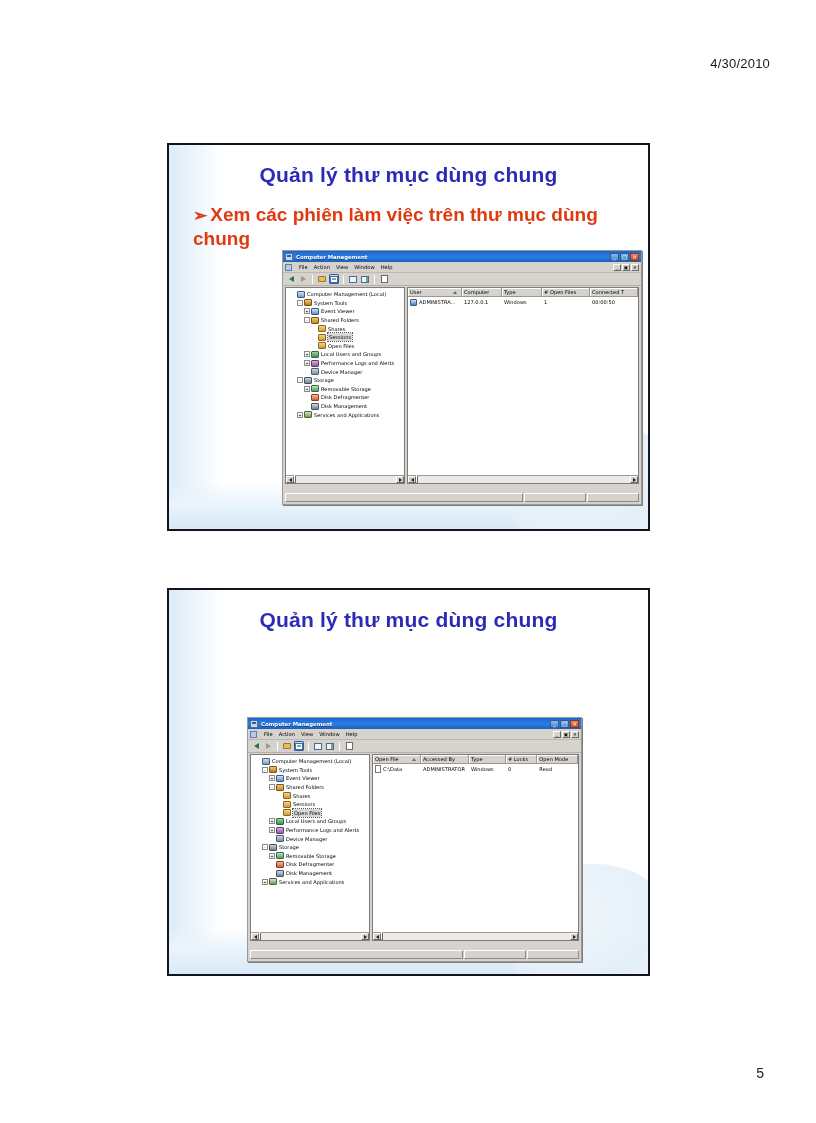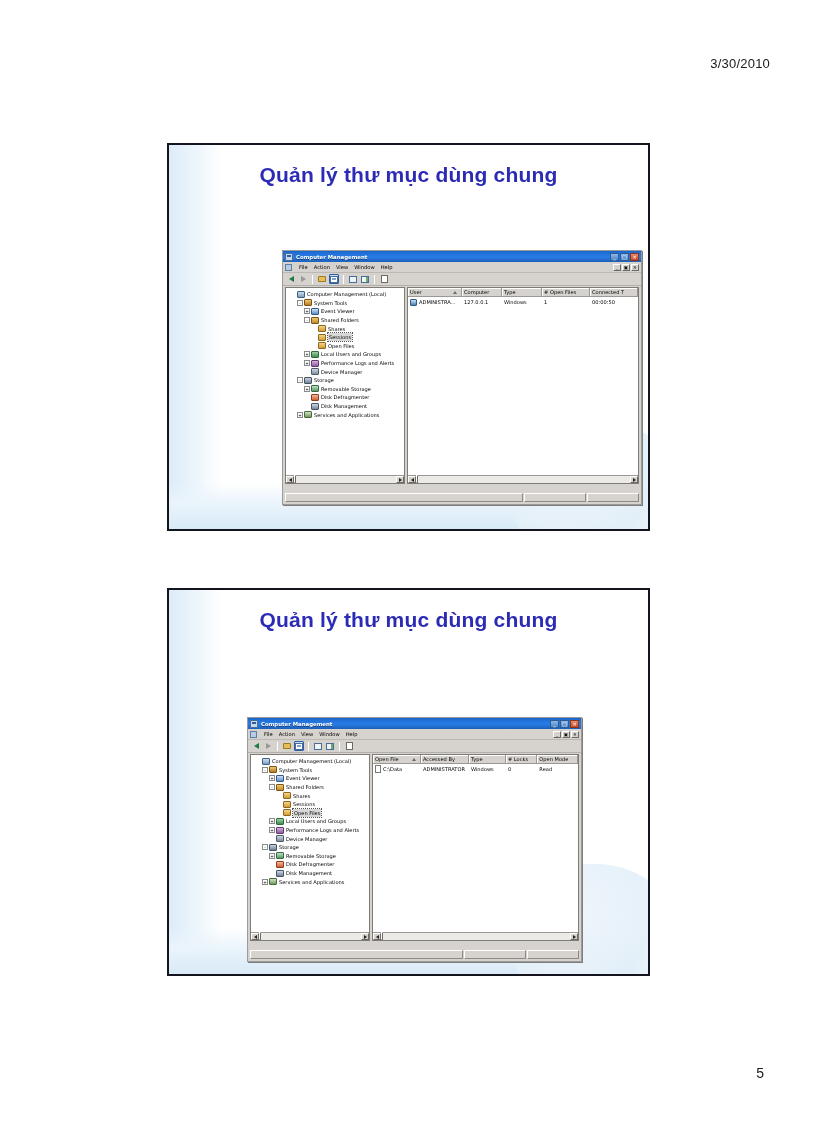--- a/index.html
+++ b/index.html
@@ -232,30 +232,33 @@
     background:#d6d3ce; border:1px solid #fff;
     border-right-color:#8d8a85; border-bottom-color:#8d8a85;
   }
   .sb-panel.grow { flex:1; }
   .sb-panel.w1 { width:62px; }
   .sb-panel.w2 { width:52px; }
 </style>
 </head>
 <body>
 
-<div class="page-date">3/30/2010</div>
+<div class="page-date">4/30/2010</div>
 <div class="page-number">5</div>
 
 <div class="slide" id="slide-1">
    <div class="slide-bg">
      <span class="bg-left"></span>
       <span class="bg-bottom"></span>
       <span class="bg-blob"></span>
    </div>
    <div class="slide-title">Quản lý thư mục dùng chung</div>
+   <div class="bullet">
+     <span class="arrow">➢</span><span class="btext">Xem các phiên làm việc trên thư mục dùng chung</span>
+   </div>
    <div class="cm-window" id="win-1">
      <div class="titlebar">
       <span class="tb-ico"></span>
       <span class="tb-title">Computer Management</span>
       <span class="tb-btns">
         <span class="tb-btn ">_</span>
           <span class="tb-btn ">□</span>
           <span class="tb-btn close">✕</span>
       </span>
     </div>

